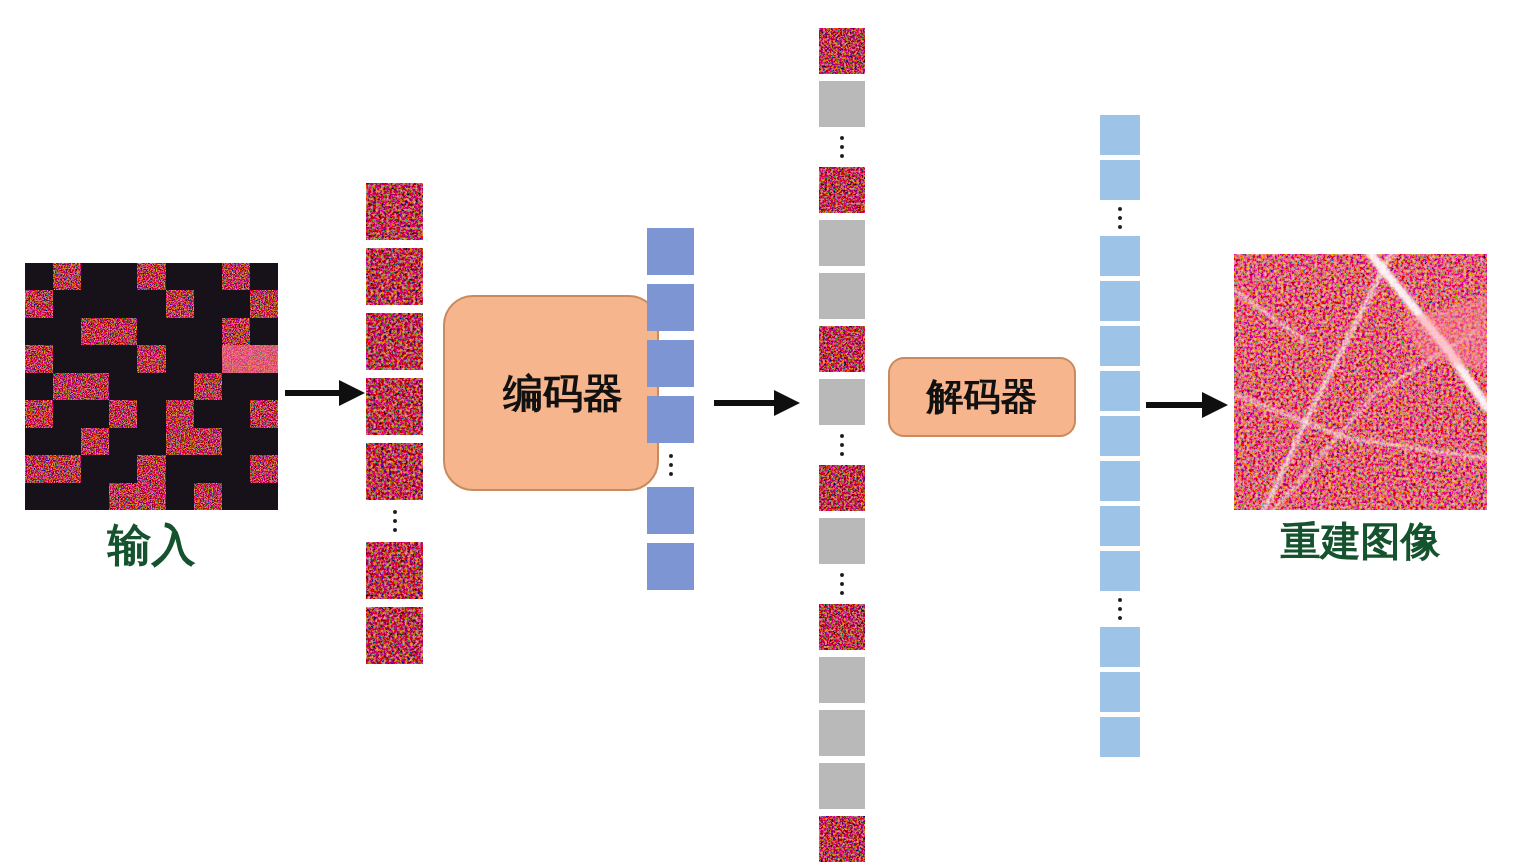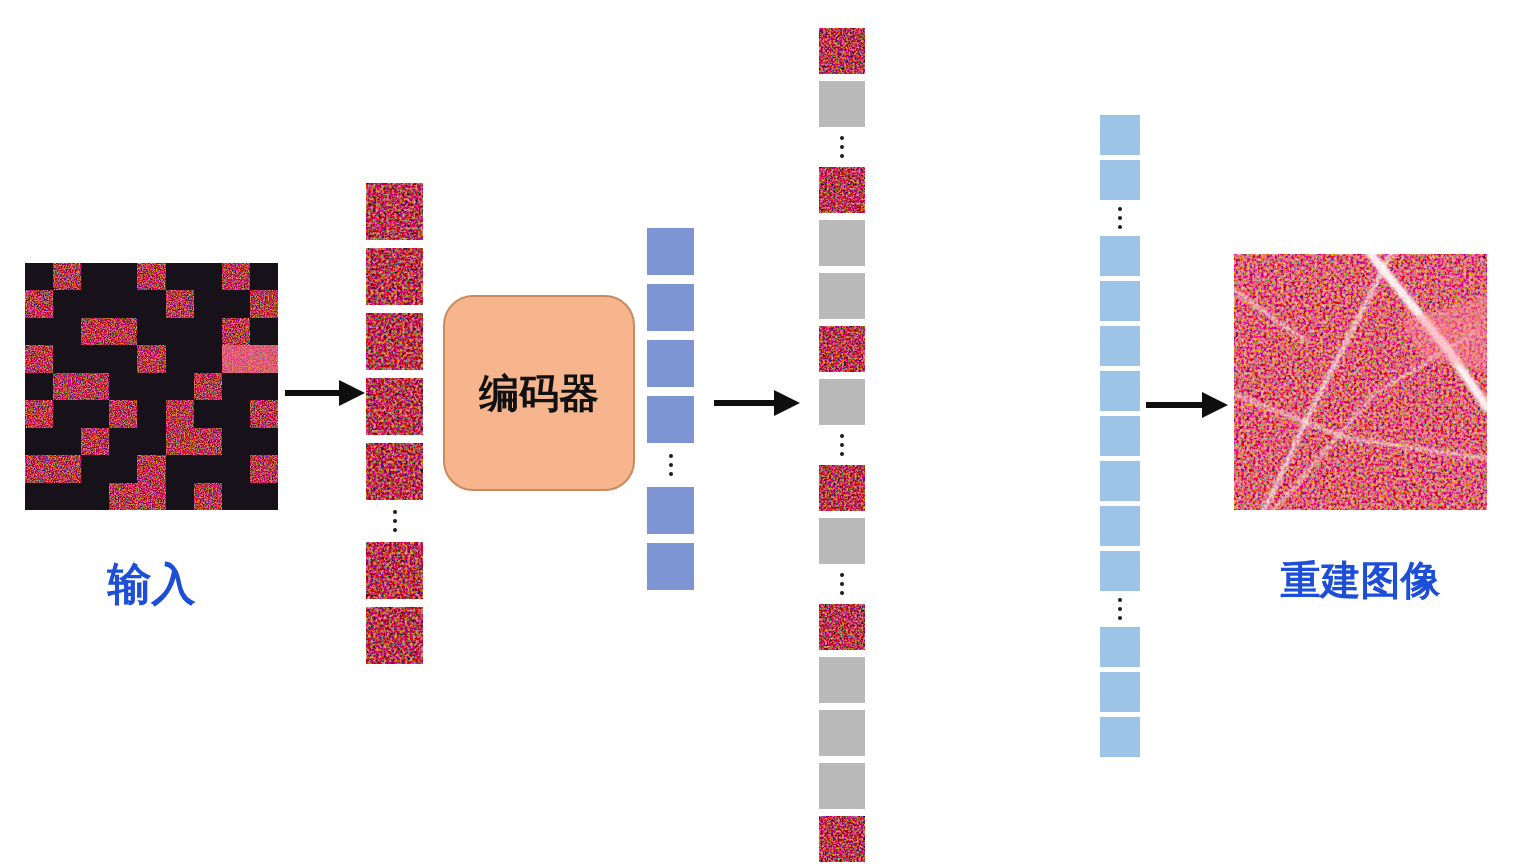--- a/index.html
+++ b/index.html
@@ -1,22 +1,22 @@
 <!DOCTYPE html>
 <html style="--box-fill: #f6b58c; --box-border: #c98a5e; --token-blue: #7d96d3; --token-light-blue: #9dc3e6; --mask-gray: #b9b9b9; --arrow: #0f0f0f;"><head>
 <meta charset="utf-8">
 <style>
   html,body{margin:0;padding:0;background:#ffffff;}
   .canvas{
     position:relative;width:1515px;height:868px;background:#ffffff;overflow:hidden;
     font-family:"Liberation Sans","DejaVu Sans",sans-serif;
   }
   .cjk-label{
-    position:absolute;text-align:center;color:#1d4ed8;
-    font-family:"Liberation Serif","DejaVu Serif",serif;font-weight:700;margin-top:39px;
+    position:absolute;text-align:center;color:#14532d;
+    font-family:"Liberation Serif","DejaVu Serif",serif;font-weight:700;
   }
   .input-label{left:25px;top:516px;width:253px;font-size:44px;}
   .recon-label{left:1234px;top:514px;width:253px;font-size:40px;text-align:center;}
   .img-frame{position:absolute;background:#17121a;overflow:hidden;}
   .input-image{left:25px;top:263px;width:253px;height:247px;}
   .recon-image{left:1234px;top:254px;width:253px;height:256px;background:#5d1620;}
   .img-frame > svg{width:100%;height:100%;display:block;}
   .in-cell{position:absolute;}
   .in-cell svg{width:100%;height:100%;display:block;}
   .in-cell .bright{position:absolute;left:0;top:0;right:0;bottom:0;background:rgba(255,120,150,0.55);}
@@ -32,21 +32,21 @@
   .mask{background:var(--mask-gray);}
   .tok1{width:47px;height:47px;background:var(--token-blue);}
   .tok2{width:40px;height:40px;background:var(--token-light-blue);}
   .dots{display:flex;flex-direction:column;align-items:center;justify-content:center;gap:5px;height:26px;}
   .dots i{width:4px;height:4px;border-radius:50%;background:#1a1a1a;display:block;}
   .proc-box{
     position:absolute;display:flex;align-items:center;justify-content:center;
     background:var(--box-fill);border:2px solid var(--box-border);
     font-family:"Liberation Serif","DejaVu Serif",serif;font-weight:700;color:#111;
   }
-  .enc-box{left:443px;top:295px;width:188px;height:192px;border-radius:30px;font-size:40px;}
+  .enc-box{left:443px;top:295px;width:188px;height:192px;border-radius:30px;font-size:40px;padding-left:24px;}
   .dec-box{left:888px;top:357px;width:184px;height:76px;border-radius:16px;font-size:37px;}
   .arrow{position:absolute;}
   .arrow svg{display:block;width:100%;height:100%;}
   .arrow line{stroke:var(--arrow);stroke-width:6;}
   .arrow polygon{fill:var(--arrow);}
   .arrow-1{left:283px;top:374px;width:82px;height:38px;}
   .arrow-2{left:712px;top:384px;width:88px;height:38px;}
   .arrow-3{left:1144px;top:386px;width:84px;height:38px;}
 </style>
 </head>
@@ -378,20 +378,23 @@
       <div class="cell p46 mask"></div>
       <div class="cell p46 mask"></div>
       <div class="cell p46 mask"></div>
       <div class="cell p46">
         <svg viewBox="0 0 40 40" preserveAspectRatio="none">
           <rect width="40" height="40" filter="url(#nz4)"></rect>
         </svg>
       </div>
     </div>
 
+  <div class="proc-box dec-box">
+    <span>解码器</span>
+  </div>
 
   <div class="vcol dec-tok-col" id="decTokCol">
       <div class="cell tok2"></div>
       <div class="cell tok2"></div>
       <div class="dots">
         <i></i>
         <i></i>
         <i></i>
       </div>
       <div class="cell tok2"></div>

